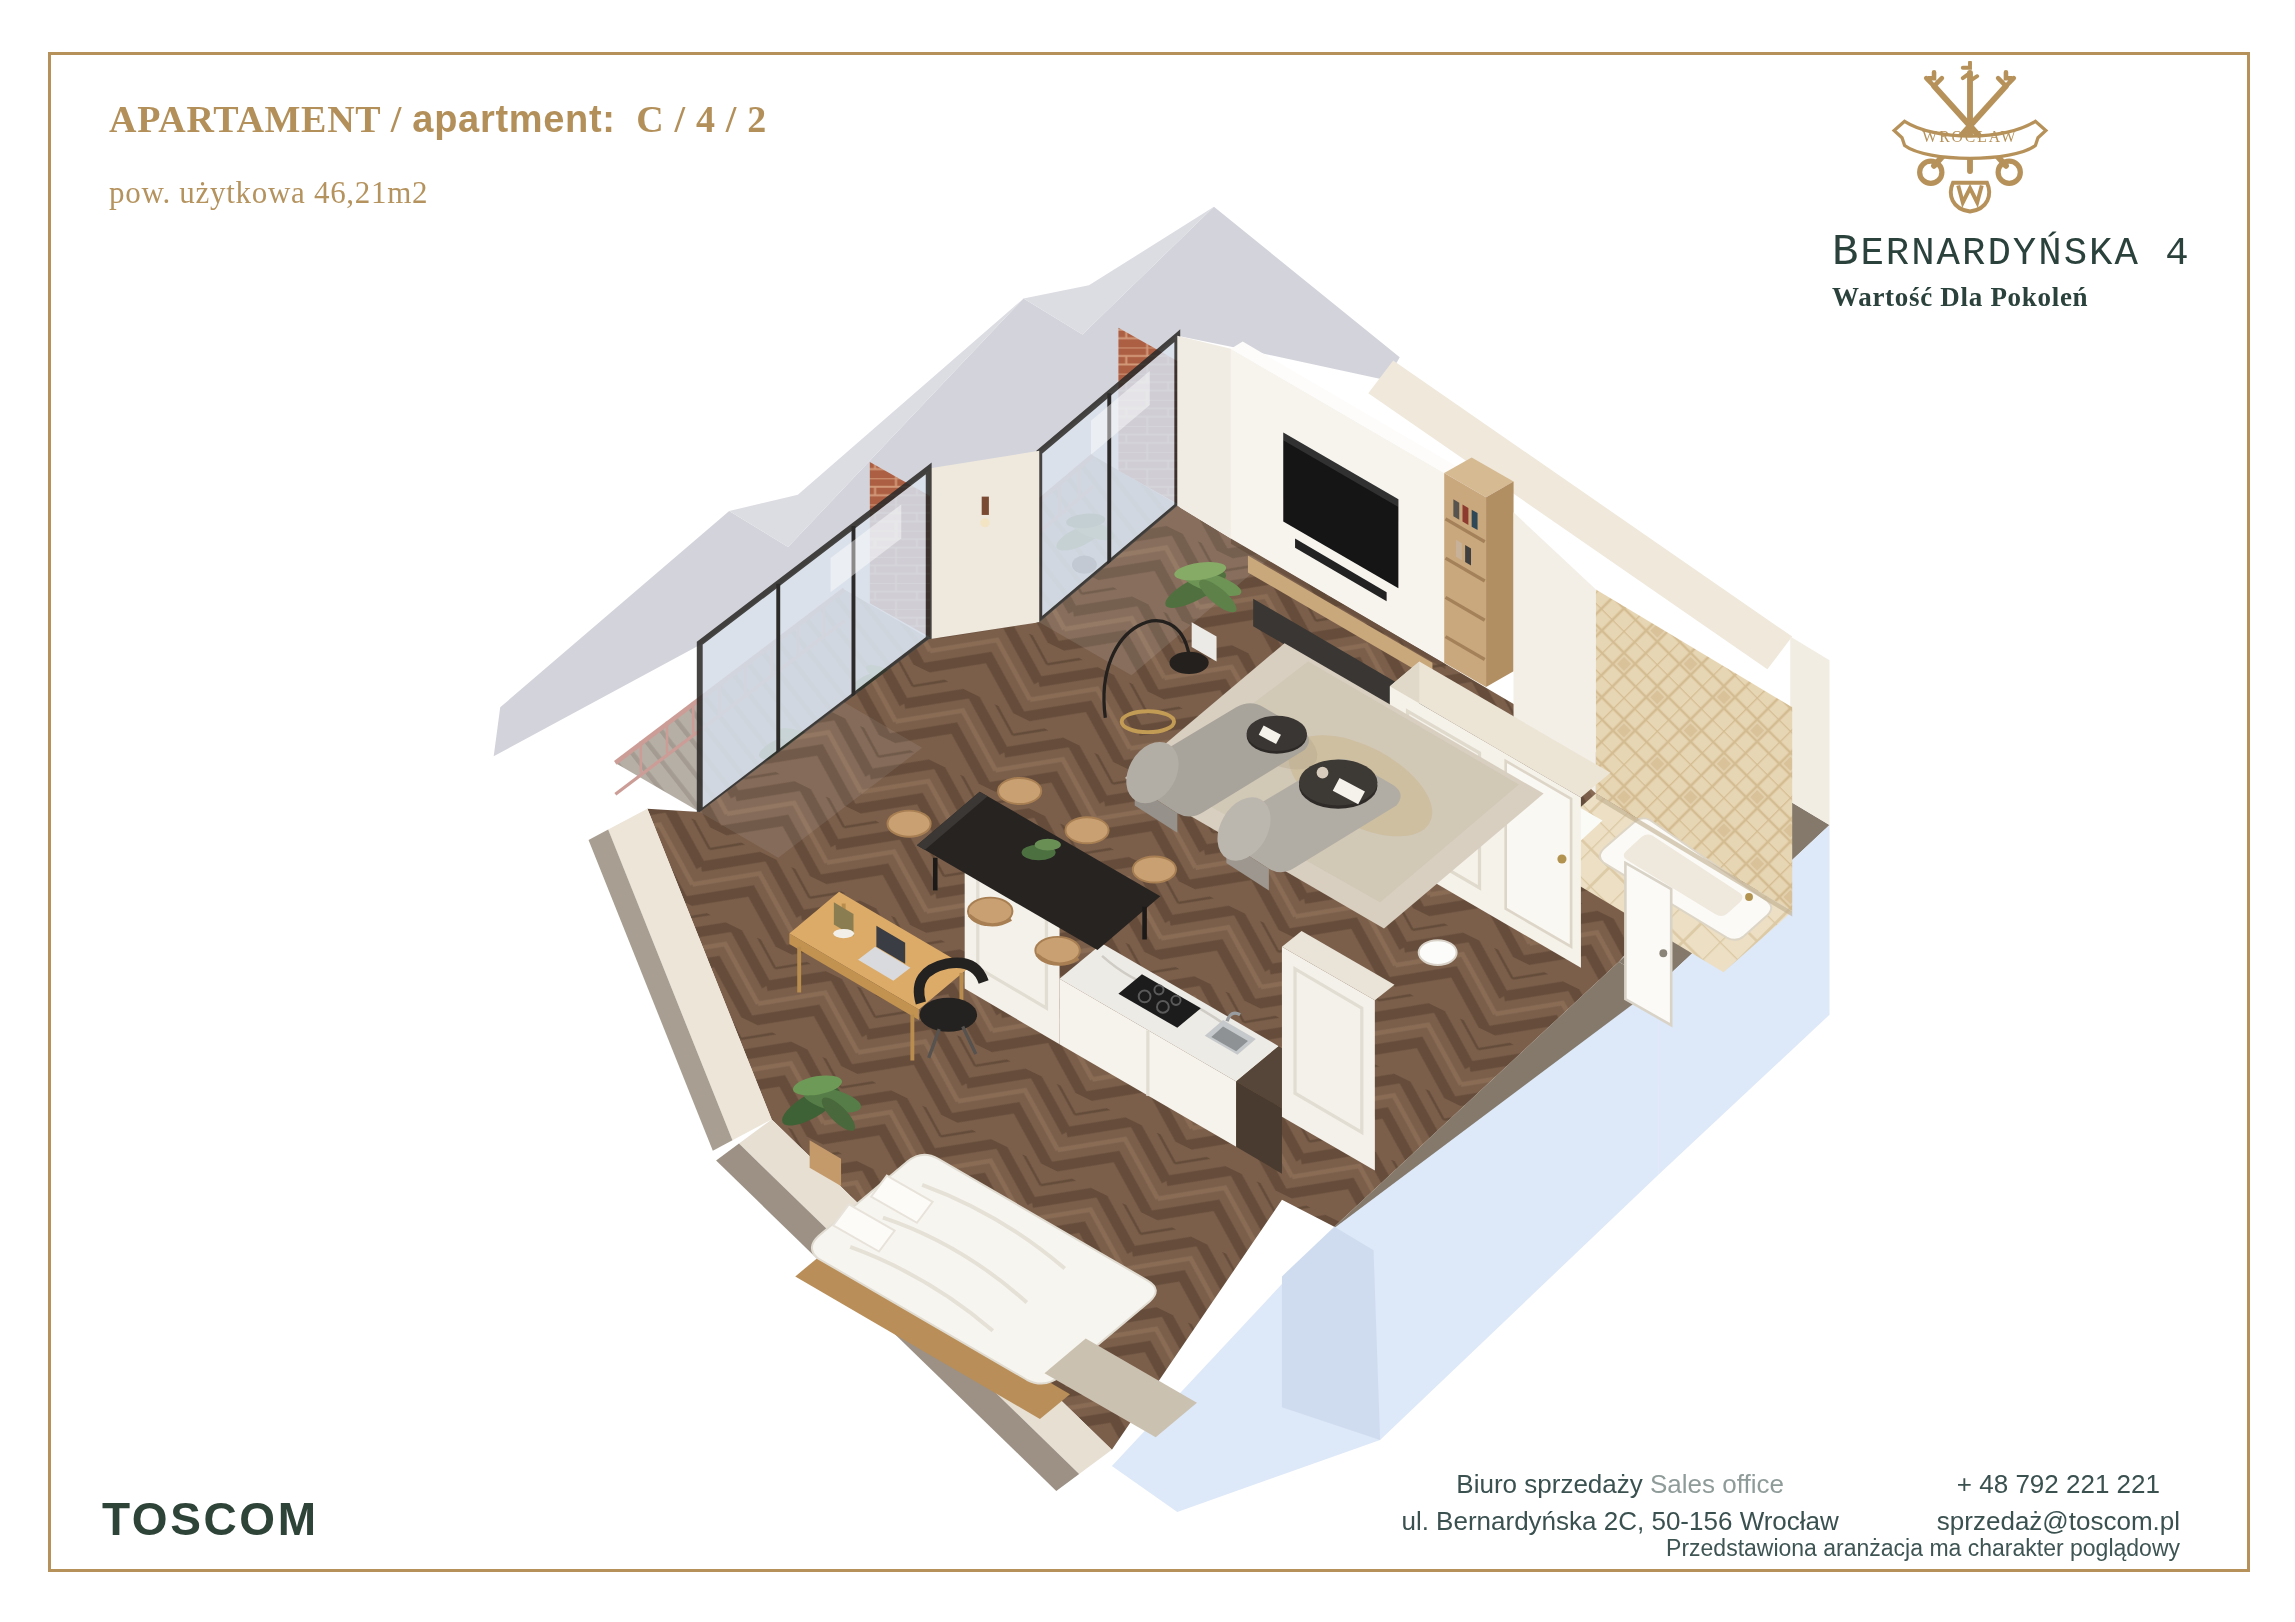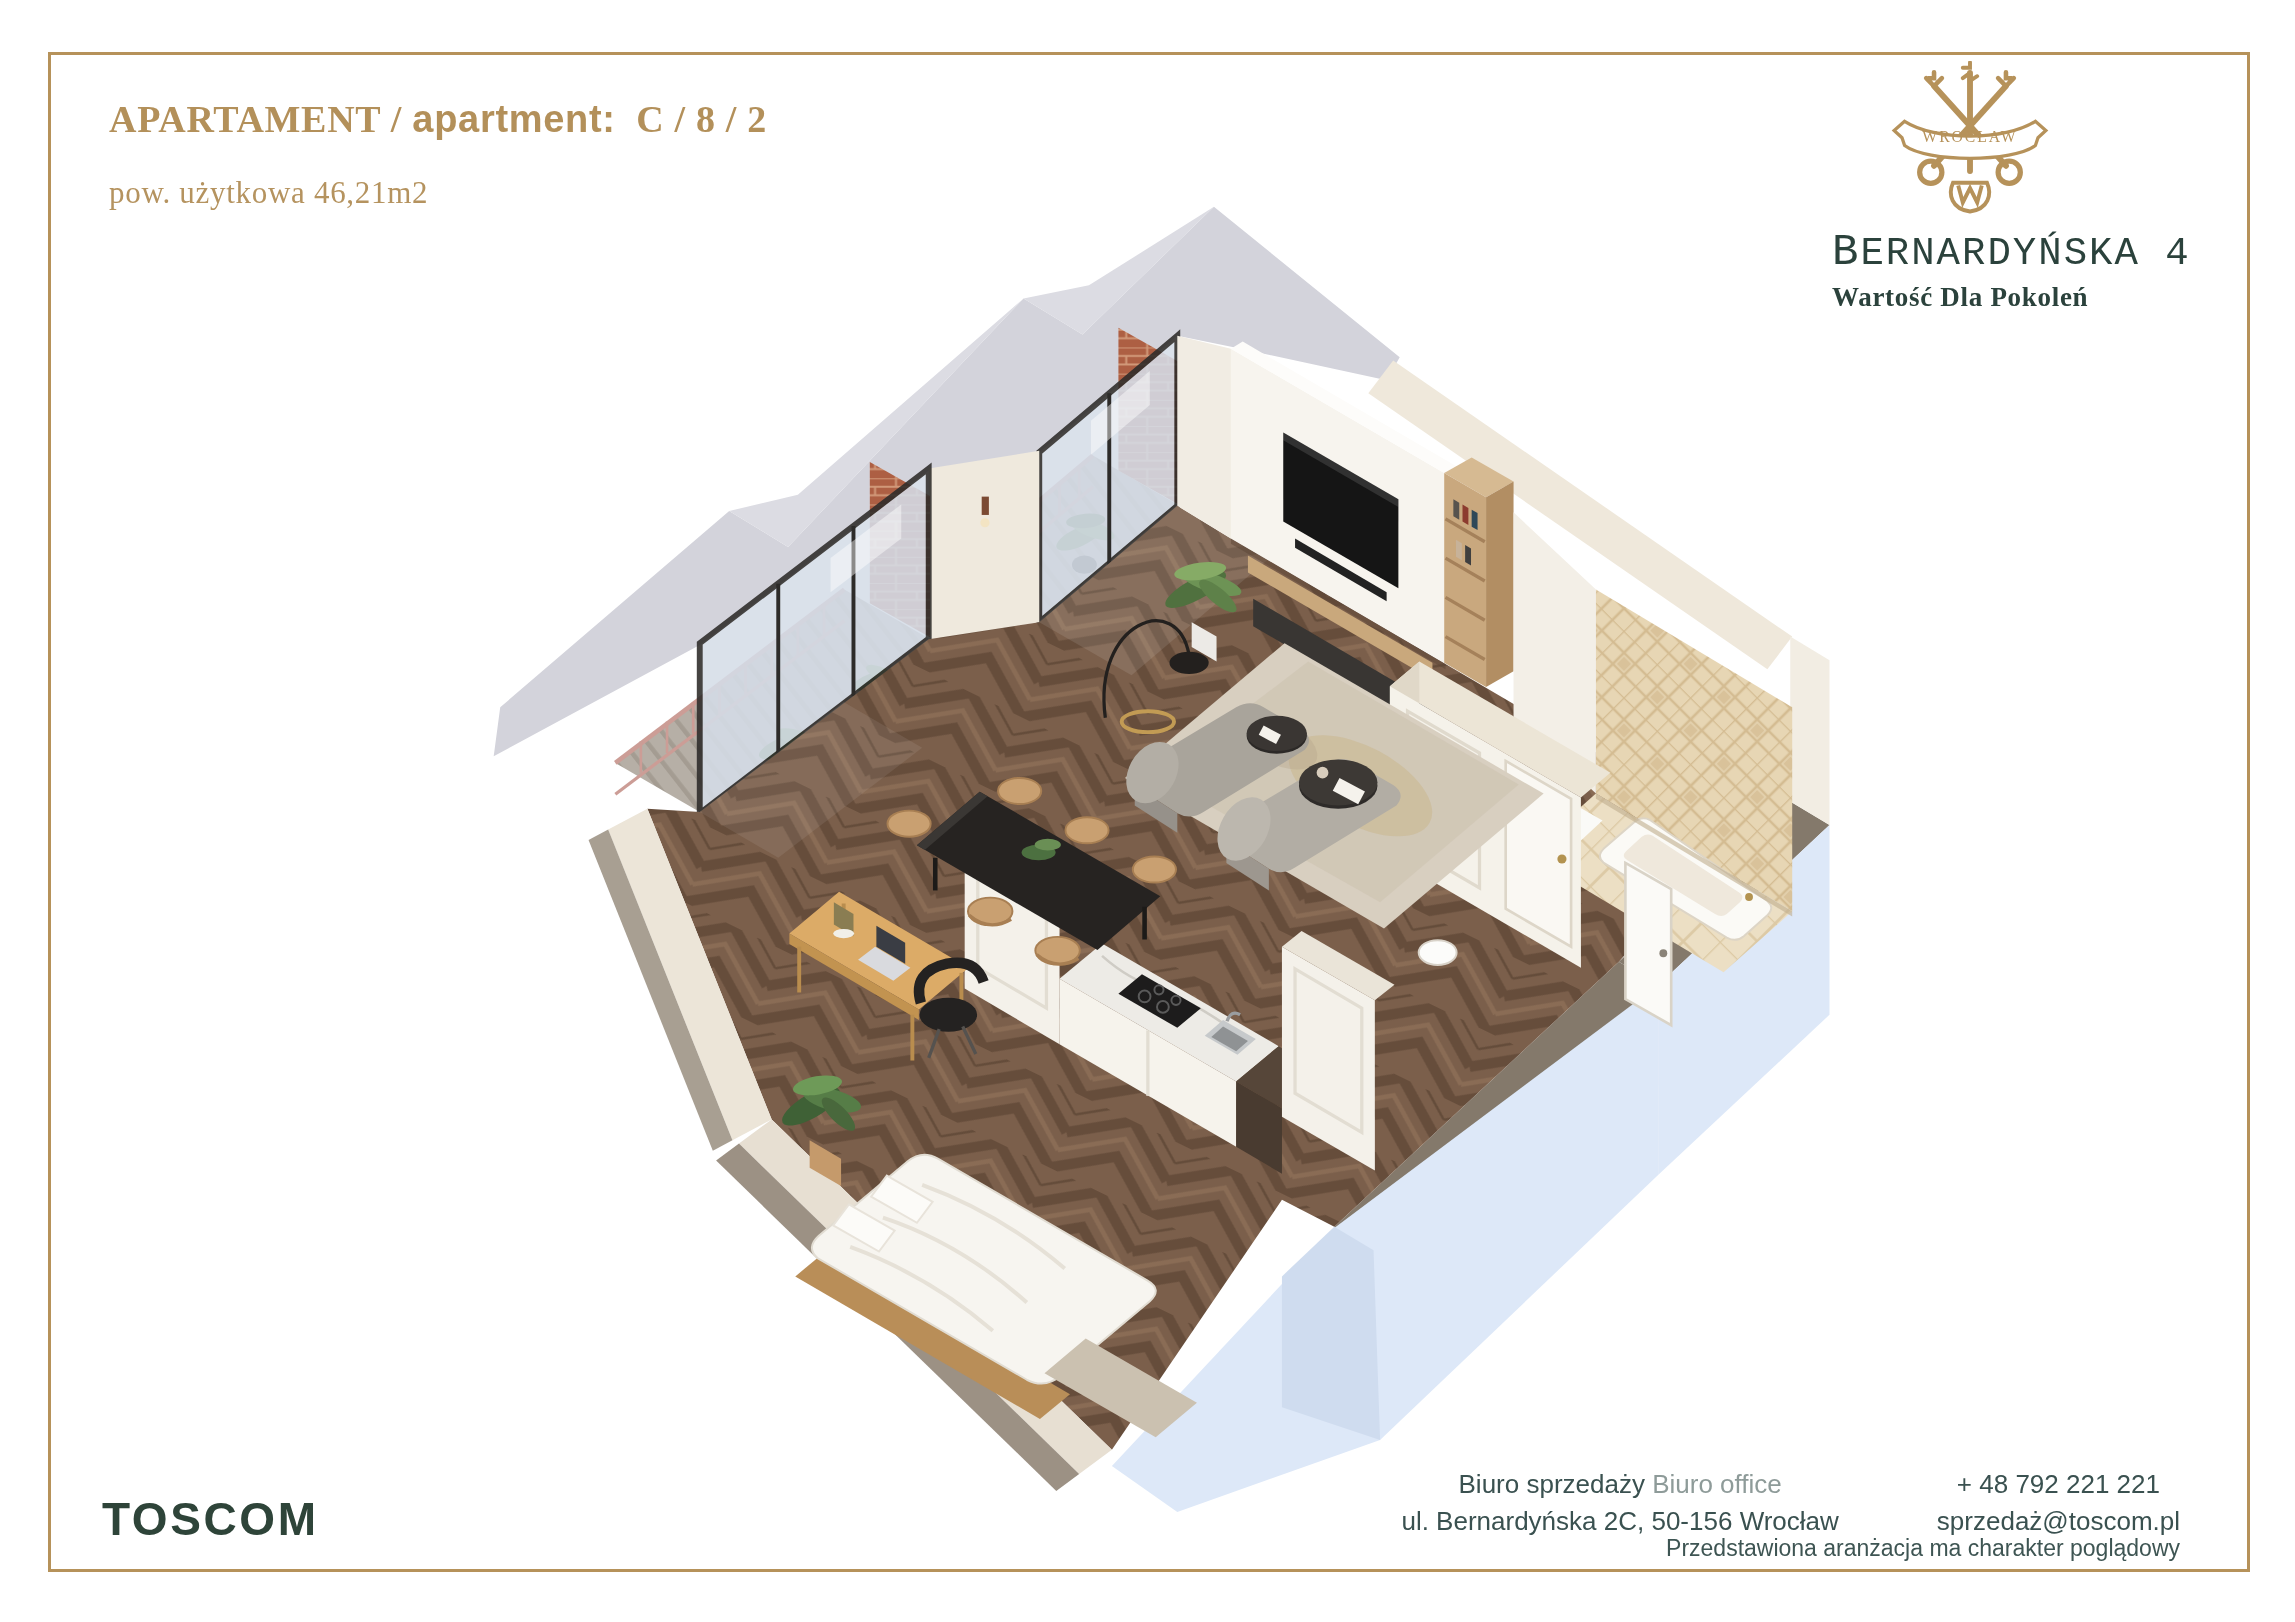--- a/index.html
+++ b/index.html
@@ -30,21 +30,21 @@
   
   .scene{position:absolute;left:425px;top:164px;width:1570px;height:1394px;}
 </style>
 </head>
 <body>
 
 <div class="page">
   <div class="gold-frame"></div>
 
   <div class="header">
-    <div class="hline1"><span>APARTAMENT</span><span> / </span><span class="sans">apartment:</span><span>&nbsp;&nbsp;</span><span class="code">C / 8 / 2</span></div>
+    <div class="hline1"><span>APARTAMENT</span><span> / </span><span class="sans">apartment:</span><span>&nbsp;&nbsp;</span><span class="code">C / 4 / 2</span></div>
     <div class="hline2">pow. użytkowa 46,21m2</div>
   </div>
 
   <div class="brand">
     <svg class="keys" width="170" height="154" viewBox="0 0 260 235">
       <g stroke="#b6925a" fill="none" stroke-linecap="round">
 
         <line x1="75" y1="38" x2="185" y2="160" stroke-width="9"></line>
         <line x1="185" y1="38" x2="75" y2="160" stroke-width="9"></line>
         <circle cx="70" cy="170" r="17" stroke-width="8"></circle>
@@ -383,21 +383,21 @@
 
     <polygon points="1232,572 1560,764 1560,772 1232,580" fill="#5c4636" opacity="0.5"></polygon>
     <polygon points="1790,962 2090,1142 2090,1150 1790,970" fill="#bfae8e" opacity="0.6"></polygon>
   </svg>
 
   <div class="toscom">TOSCOM</div>
 
   <div class="contact">
     <div class="col1">
       <div><span>Biuro sprzedaży</span>
-        <span class="muted">Biuro office</span></div>
+        <span class="muted">Sales office</span></div>
       <div>ul. Bernardyńska 2C, 50-156 Wrocław</div>
     </div>
     <div class="col2">
       <div>+ 48 792 221 221</div>
       <div>sprzedaż@toscom.pl</div>
     </div>
   </div>
   <div class="disclaimer">Przedstawiona aranżacja ma charakter poglądowy</div>
 </div>
 

